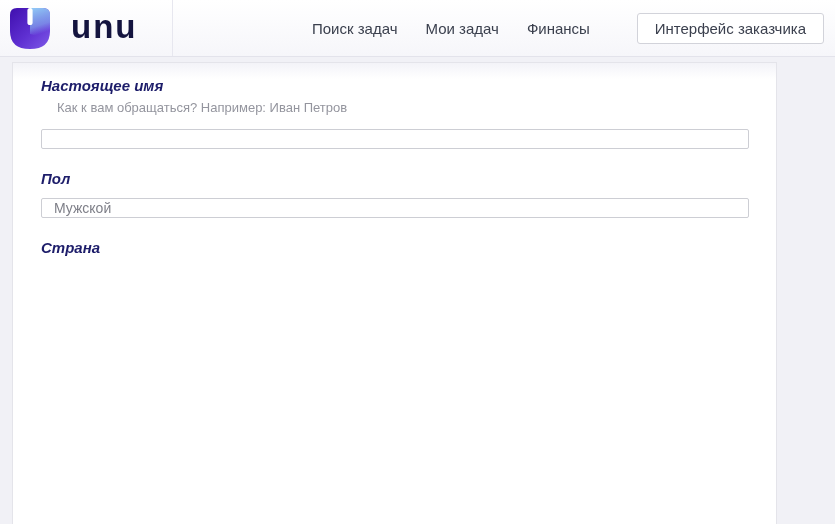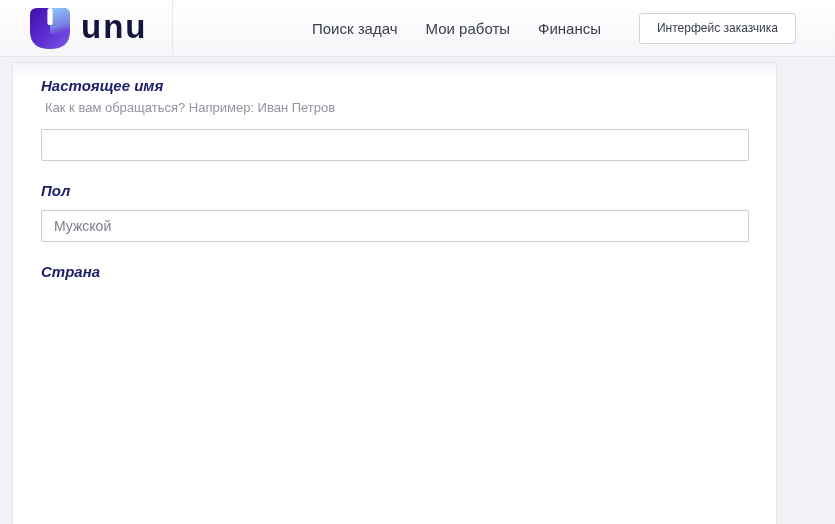--- a/index.html
+++ b/index.html
@@ -22,22 +22,22 @@
   .header-divider {
     position: absolute;
     left: 172px; top: 0; bottom: 0;
     width: 1px;
     background: #e7e7ef;
   }
   .logo {
     width: 172px;
     display: flex;
     align-items: center;
-    padding-left: 30px;
-    gap: 11px;
+    padding-left: 10px;
+    gap: 21px;
     cursor: pointer;
     flex: none;
   }
   .logo-mark { width: 40px; height: 41px; display: block; }
   .logo-word {
     font-size: 33px;
     font-weight: bold;
     letter-spacing: 2px;
     color: #14143f;
     line-height: 1;
@@ -51,28 +51,28 @@
   }
   .nav-link {
     font-size: 15px;
     color: #3b404e;
     text-decoration: none;
     cursor: pointer;
     white-space: nowrap;
   }
   .customer-btn {
     margin-left: auto;
-    margin-right: 39px;
+    margin-right: 11px;
     height: 31px;
     padding: 0 17px;
     background: #ffffff;
     border: 1px solid #d2d3da;
     border-radius: 3px;
     font-family: "Liberation Sans", sans-serif;
-    font-size: 12px;
+    font-size: 15px;
     color: #3b404e;
     cursor: pointer;
     white-space: nowrap;
   }
 
   
   .main-card {
     margin: 5px 58px 0 12px;
     background: linear-gradient(#f3f3f8, #ffffff 16px);
     border: 1px solid #e4e4ea;
@@ -88,26 +88,26 @@
     font-size: 15px;
     font-weight: bold;
     color: #1d1d6a;
     line-height: 16px;
     font-style: italic;
   }
   .field-hint {
     font-size: 13px;
     color: #94959e;
     line-height: 14px;
-    margin: 7px 4px 14px;
+    margin: 7px 16px 14px;
   }
   .field-input {
     display: block;
     width: 100%;
-    height: 32px;
+    height: 20px;
     margin-top: 11px;
     border: 1px solid #cdced4;
     border-radius: 2px;
     background: #ffffff;
     padding: 0 12px;
     font-family: "Liberation Sans", sans-serif;
     font-size: 14px;
     color: #7e7f88;
     outline: none;
   }
@@ -135,21 +135,21 @@
       </defs>
       <path d="M0,7 Q0,0 7,0 H33 Q40,0 40,7 V23 Q40,41 20,41 Q0,41 0,23 Z" fill="url(#lgPurple)"></path>
       <path d="M20,0 H33 Q40,0 40,7 V24 Q33,30 20,26 Z" fill="url(#lgBlue)"></path>
       <rect x="17.4" y="0" width="5.2" height="17" rx="2.6" fill="#ffffff"></rect>
     </svg>
     <span class="logo-word">unu</span>
   </div>
 
   <nav class="nav">
     <a class="nav-link">Поиск задач</a>
-    <a class="nav-link">Мои работы</a>
+    <a class="nav-link">Мои задач</a>
     <a class="nav-link">Финансы</a>
   </nav>
 
   <button class="customer-btn">Интерфейс заказчика</button>
 </div>
 
 <div class="main-card">
 
   <div class="field with-hint">
     <label class="field-label">Настоящее имя</label>

